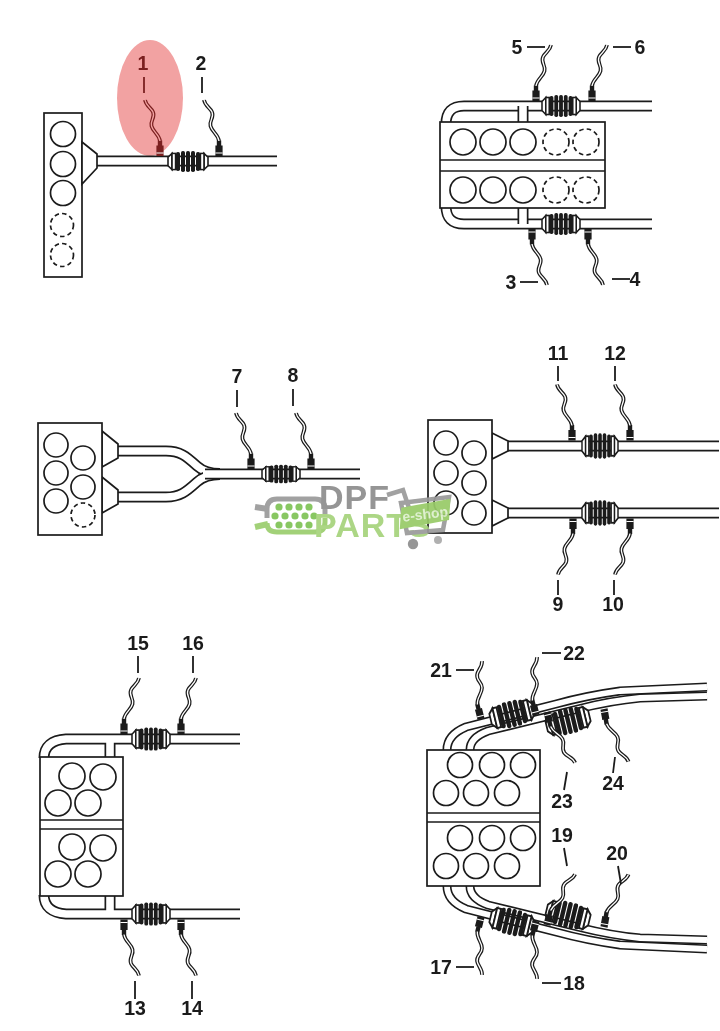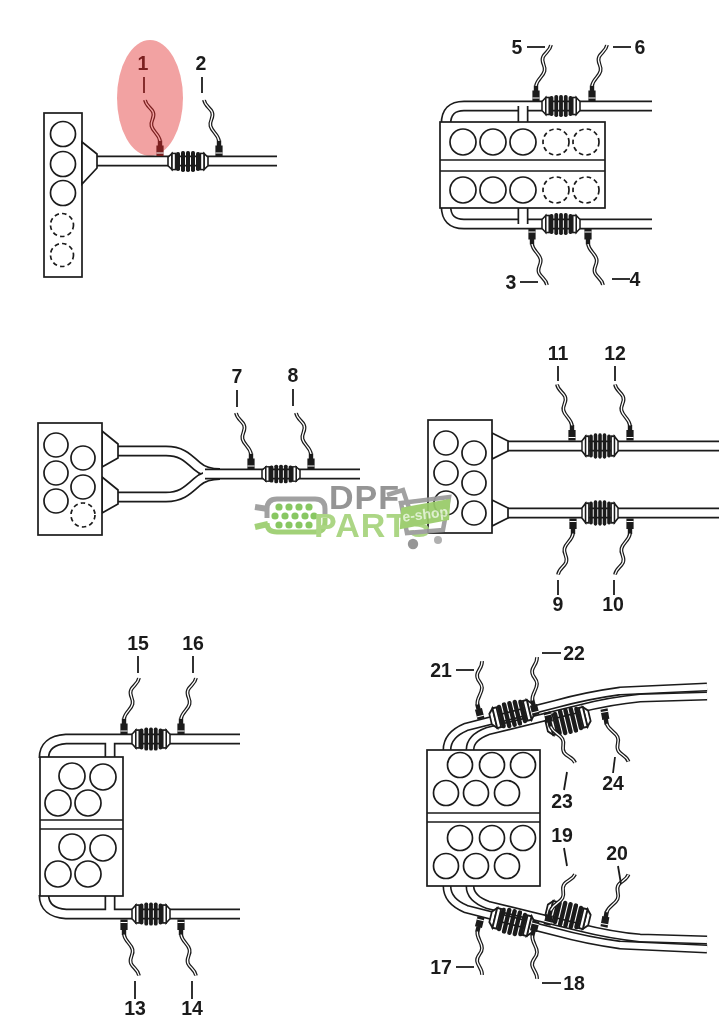--- a/index.html
+++ b/index.html
@@ -17,21 +17,21 @@
   .rib{fill:#1b1b1b;}
   .capx{fill:#fff;stroke:#1b1b1b;stroke-width:1.6;}
   .num{font-family:"Liberation Sans",sans-serif;font-size:19.5px;font-weight:600;
        fill:#1b1b1b;text-anchor:middle;}
   .ld{stroke:#1b1b1b;stroke-width:1.8;}
   .red .num, .num.red{fill:#7b2020;}
   .ld.red{stroke:#7b2020;}
   
   .wm{position:absolute;left:253px;top:486px;width:215px;height:80px;opacity:.93;pointer-events:none;}
   .wm-icon{position:absolute;left:0;top:6px;}
-  .wm-dpf{position:absolute;left:76px;top:-6px;font-size:34px;font-weight:bold;
+  .wm-dpf{position:absolute;left:66px;top:-6px;font-size:34px;font-weight:bold;
           letter-spacing:1px;color:#8d8d8d;line-height:1;}
   .wm-parts{position:absolute;left:61px;top:22px;font-size:34px;font-weight:bold;
           letter-spacing:1px;color:#a6d37c;line-height:1;}
   .wm-cart{position:absolute;left:130px;top:-8px;}
 </style>
 </head>
 <body>
 
 <div class="stage">
 <svg width="720" height="1031" viewBox="0 0 720 1031">

